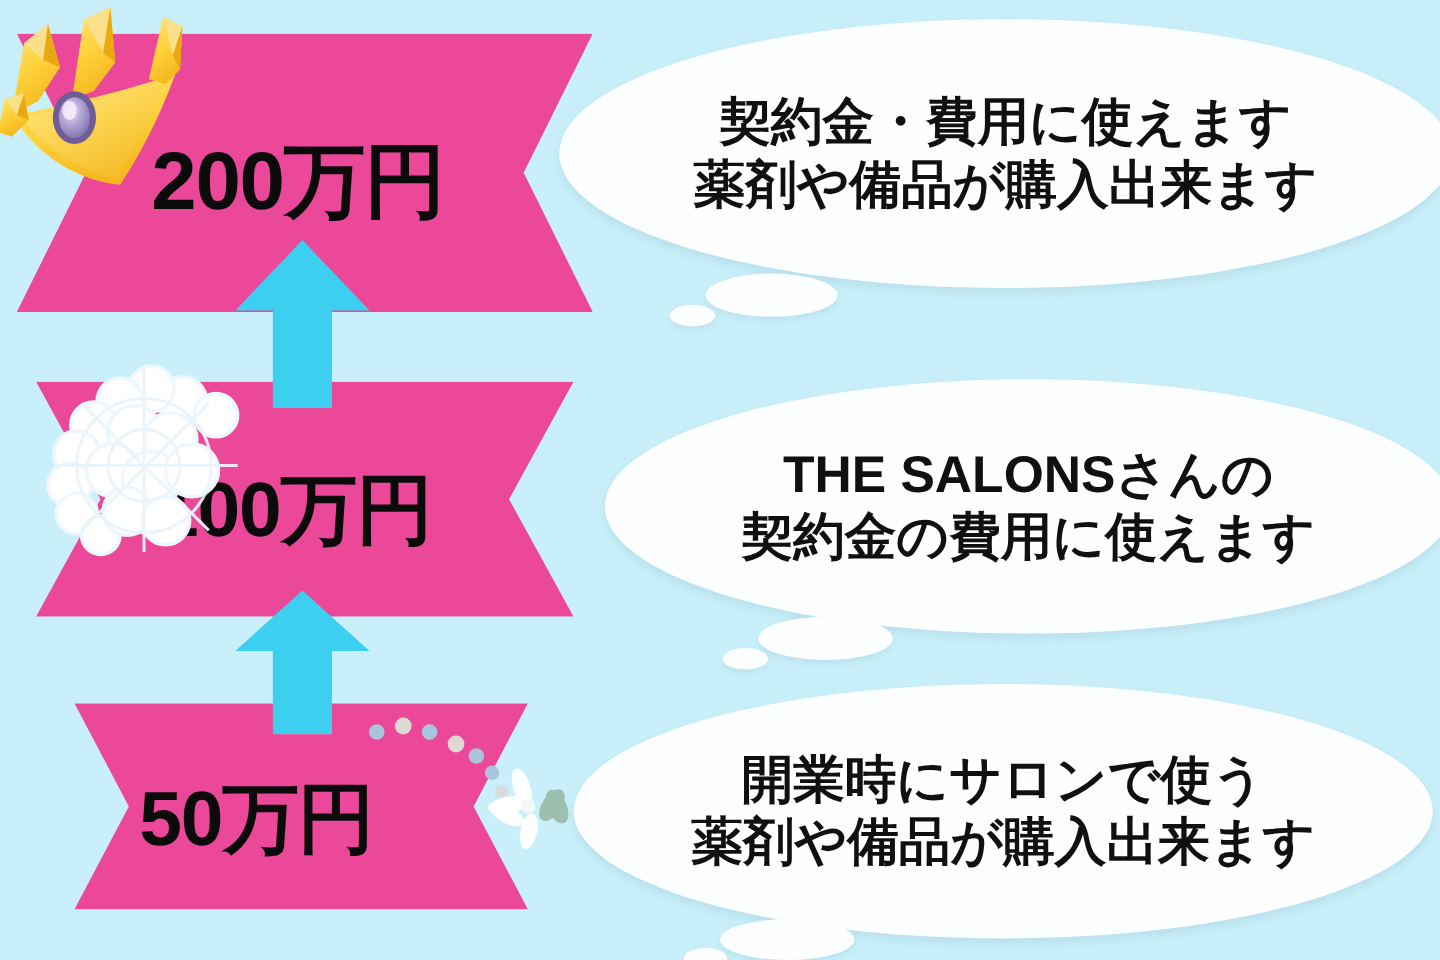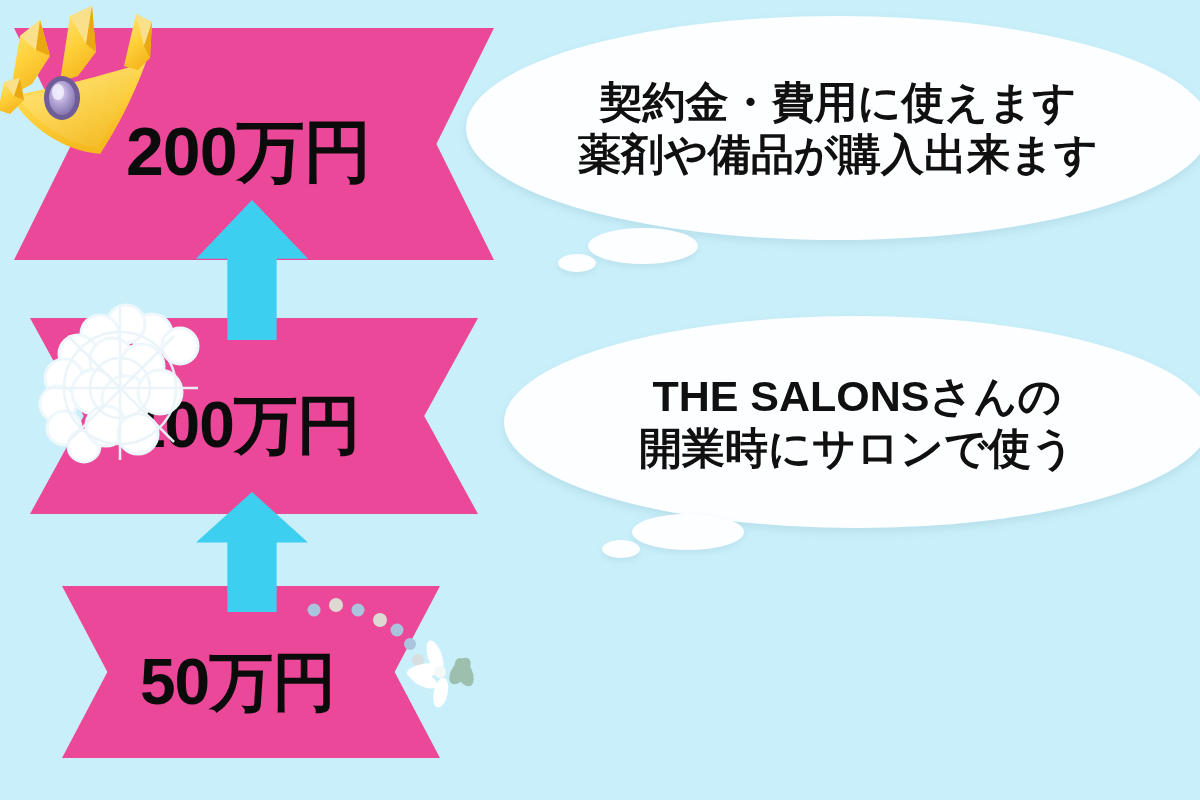--- a/index.html
+++ b/index.html
@@ -66,21 +66,21 @@
   }
 
   #banner-50 {
     left: 62px;
     top: 586px;
     width: 378px;
     height: 172px;
   }
   #banner-50 .banner-label {
     font-size: 64px;
-    margin-left: 78px;
+    margin-left: 54px;
     margin-top: 20px;
   }
 
   
   .arrow-up {
     position: absolute;
     background: #3ccfef;
     -webkit-clip-path: polygon(50% 0%, 100% 42%, 72% 42%, 72% 100%, 28% 100%, 28% 42%, 0% 42%);
     clip-path: polygon(50% 0%, 100% 42%, 72% 42%, 72% 100%, 28% 100%, 28% 42%, 0% 42%);
     filter: drop-shadow(0 0 3px rgba(255,255,255,0.95));
@@ -309,20 +309,29 @@
       <span>薬剤や備品が購入出来ます</span>
     </div>
     <div class="tail tail-a"></div>
     <div class="tail tail-b"></div>
   </div>
 
   <div class="bubble" id="bubble-2">
     <div class="bubble-body"></div>
     <div class="bubble-text">
       <span>THE SALONSさんの</span>
-      <span>開業時にサロンで使う</span>
+      <span>契約金の費用に使えます</span>
     </div>
     <div class="tail tail-a"></div>
     <div class="tail tail-b"></div>
   </div>
 
+  <div class="bubble" id="bubble-3">
+    <div class="bubble-body"></div>
+    <div class="bubble-text">
+      <span>開業時にサロンで使う</span>
+      <span>薬剤や備品が購入出来ます</span>
+    </div>
+    <div class="tail tail-a"></div>
+    <div class="tail tail-b"></div>
+  </div>
 
 </div>
 
 </body></html>

